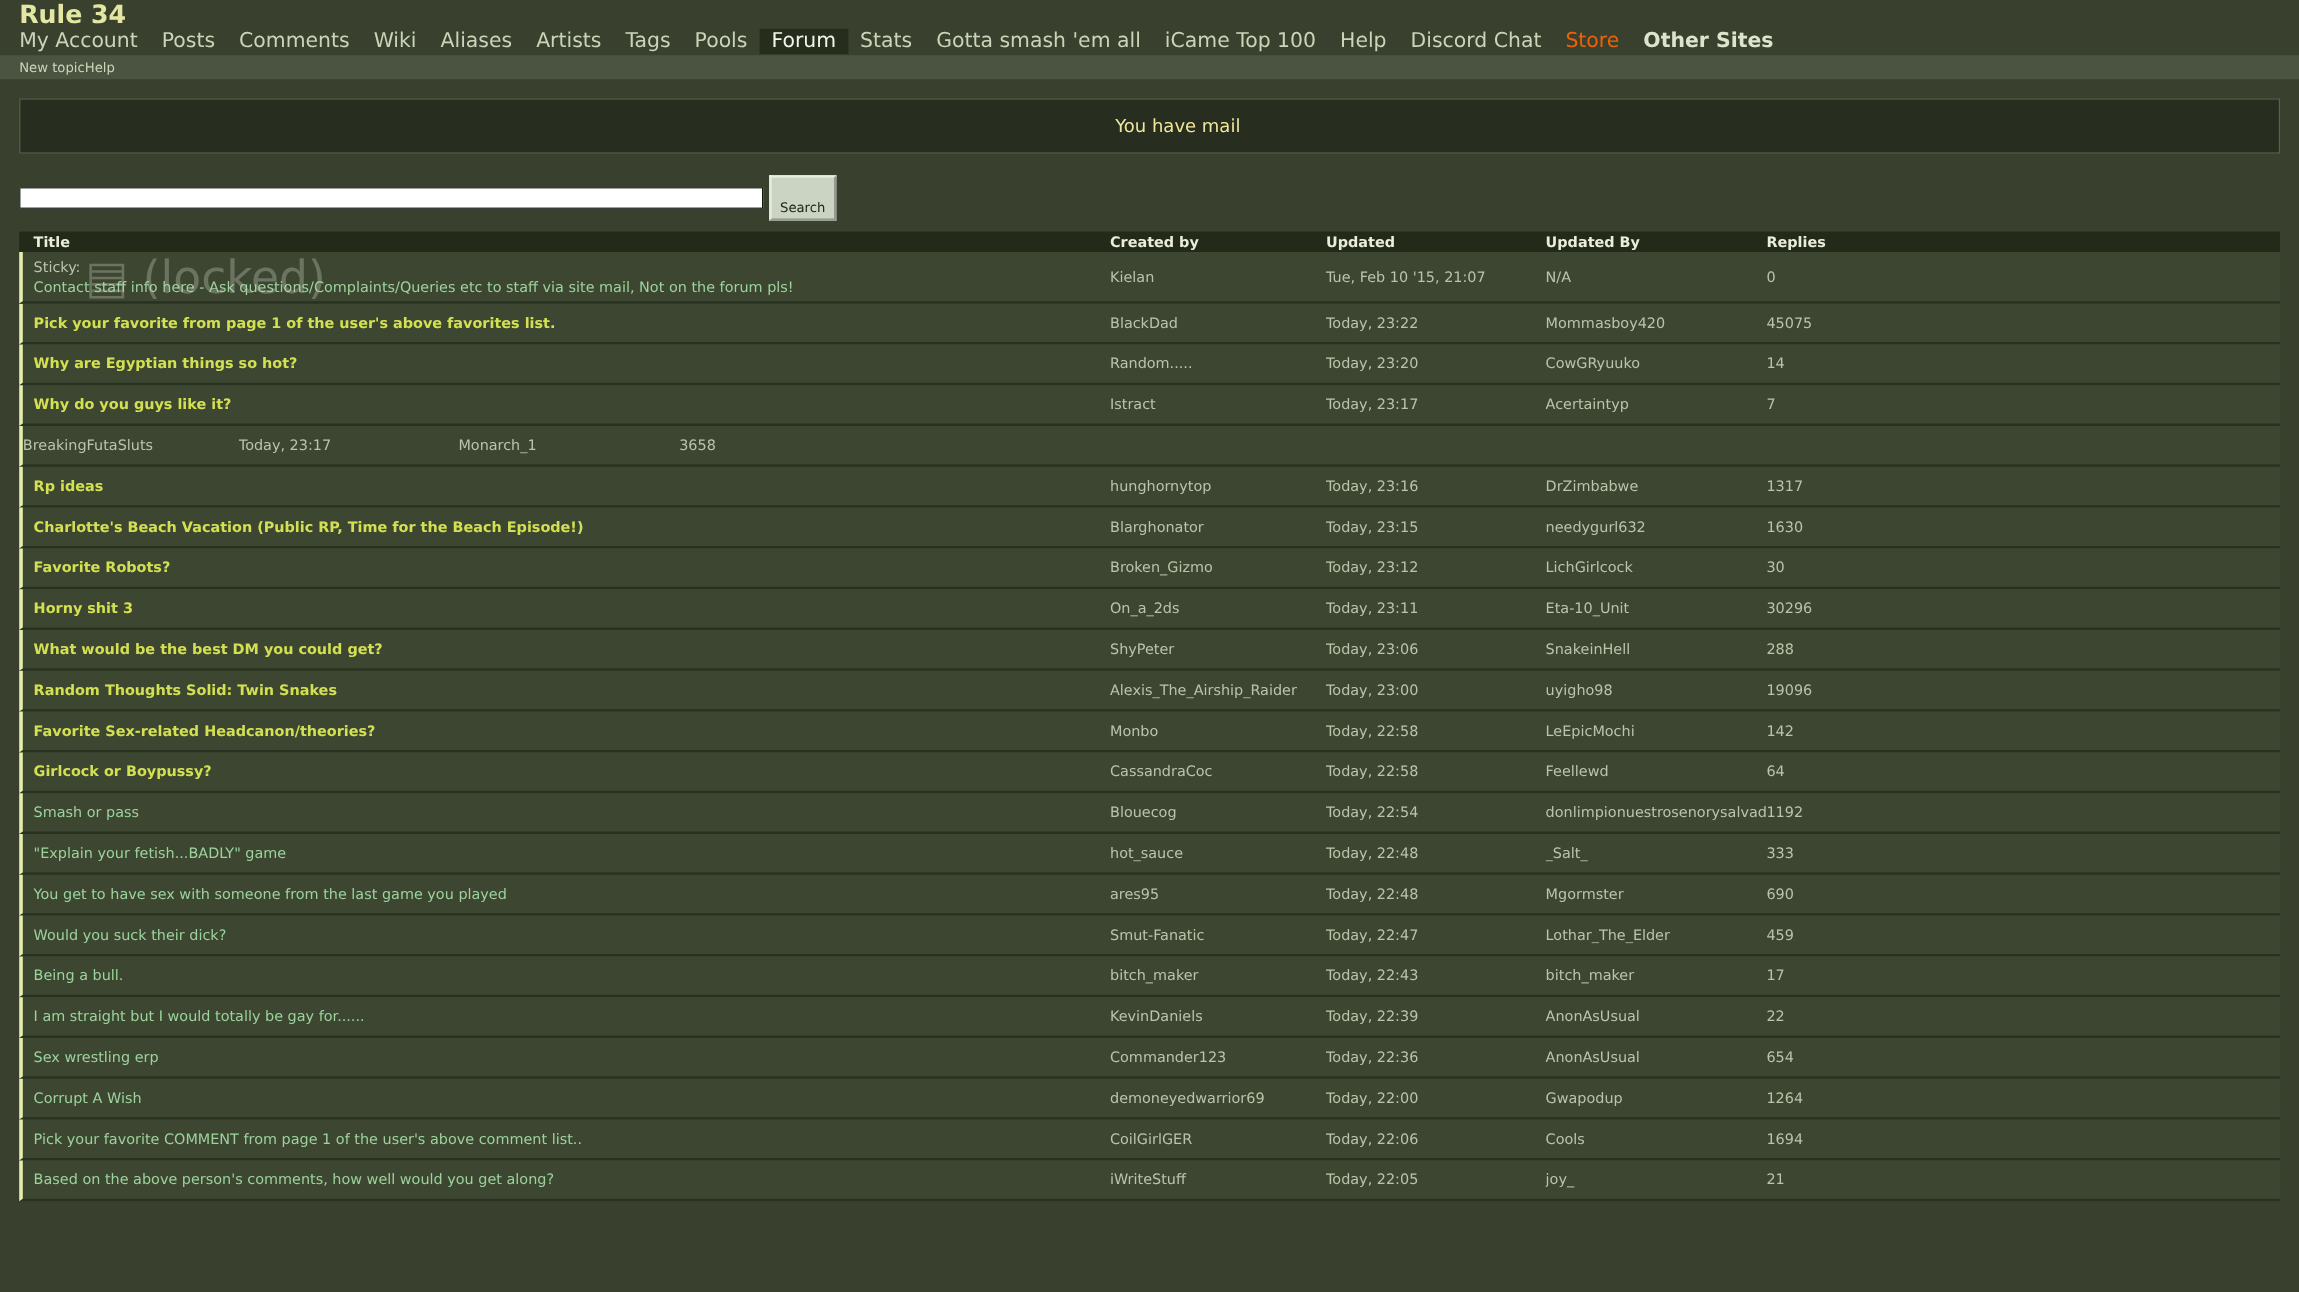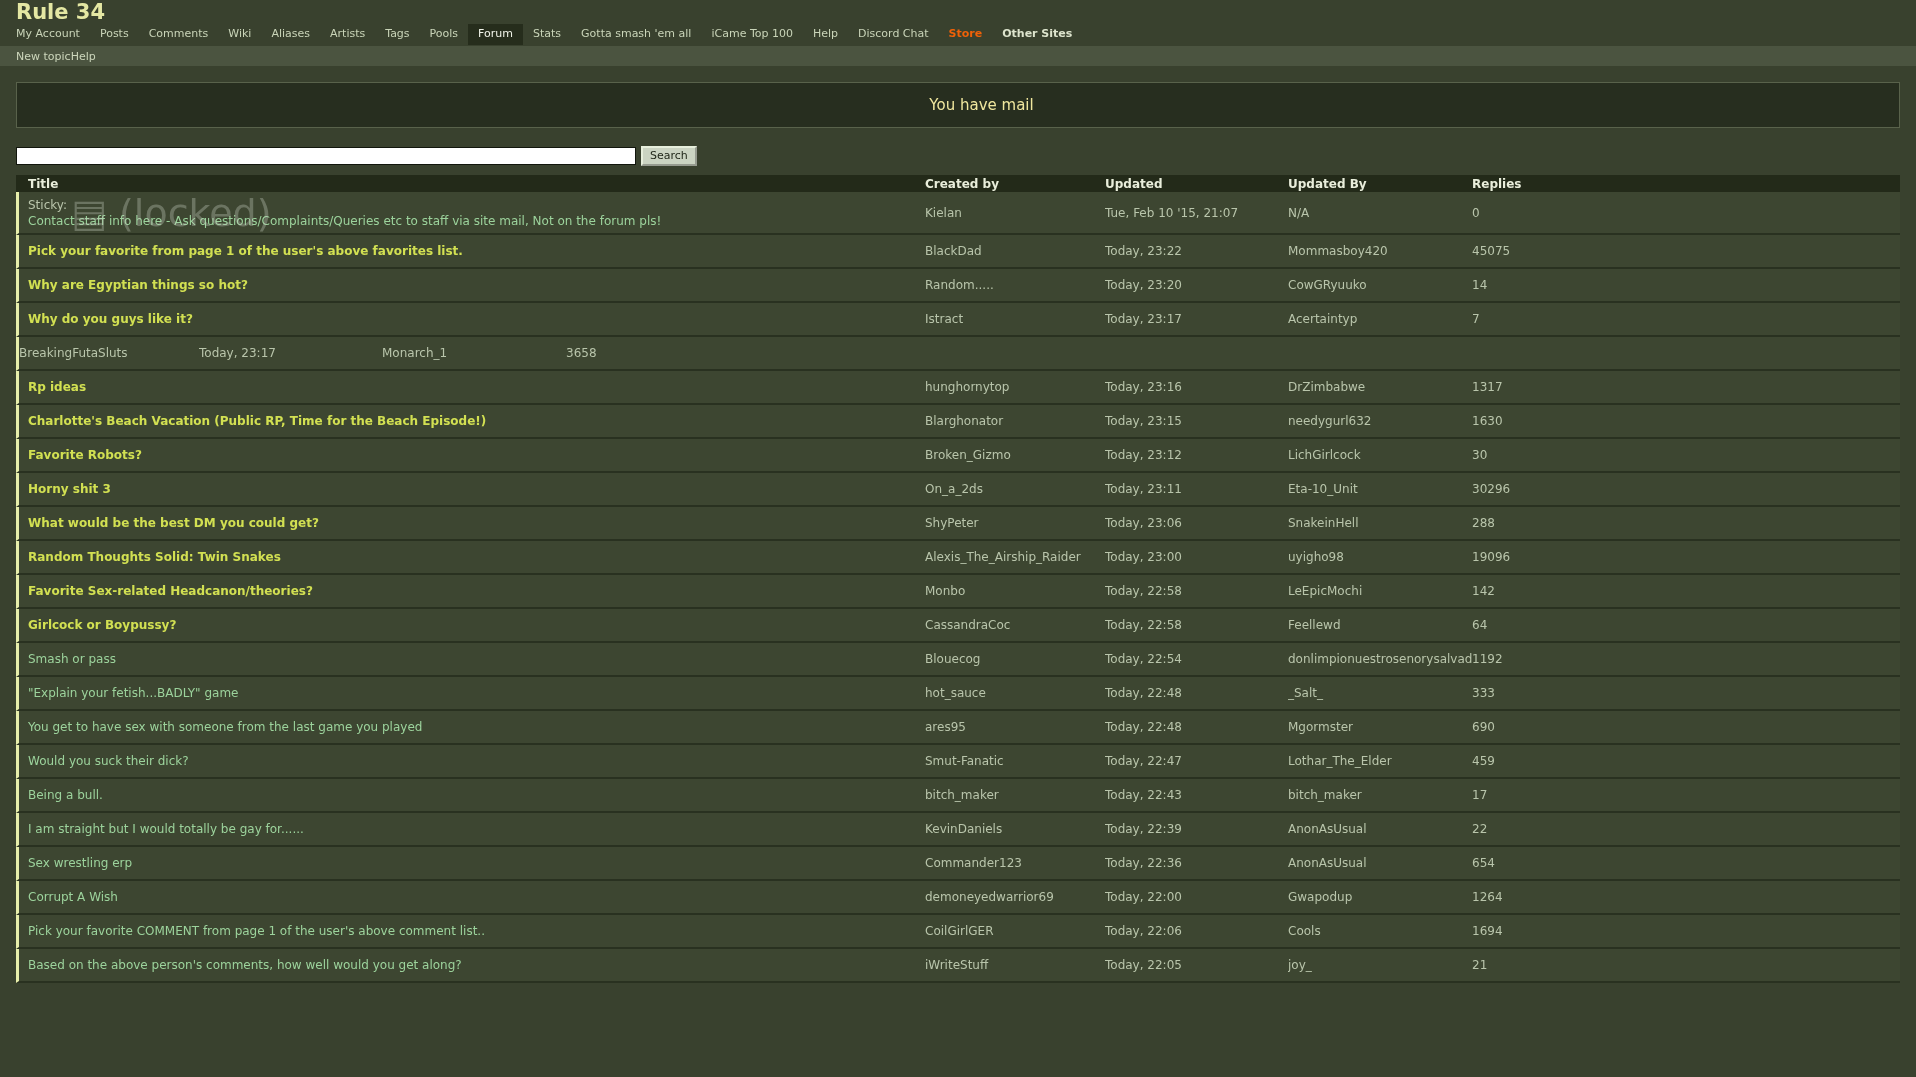--- a/index.html
+++ b/index.html
@@ -11,26 +11,26 @@
   }
   a { text-decoration:none; }
 
   .site-title {
     margin:0; padding:9px 16px 4px;
     font-size:21px; font-weight:bold; color:#e4e7a3;
   }
 
   .main-nav { display:flex; align-items:stretch; padding:0 6px; height:21px; }
   .nav-item {
-    color:#c9d4b8; font-size:11px; padding:2px 10px 4px; white-space:nowrap;
+    color:#c9d4b8; font-size:17px; padding:2px 10px 4px; white-space:nowrap;
     display:flex; align-items:center;
   }
   .nav-item.active { background:#262d1c; color:#f2f5ea; }
   .nav-item.bold { font-weight:bold; color:#dde4cd; }
-  .nav-item.accent { font-weight:bold;text-align:right; }
+  .nav-item.accent { font-weight:normal;text-align:right; }
 
   .subnav {
     background:#4b5440; padding:0 16px; height:20px;
     display:flex; align-items:center; margin-top:1px;
   }
   .subnav-item { color:#ccd6bb; font-size:11px; }
 
   .notice {
     margin:16px; height:46px;
     background:#272e1f; border:1px solid #59624b;
@@ -39,21 +39,21 @@
   }
 
   .search-row { margin:18px 16px 9px; display:flex; align-items:center; }
   .search-input {
     width:620px; height:18px; border:1px solid #12160d;
     background:#ffffff; font-size:11px; padding:0 3px;
     font-family:inherit;
   }
   .search-button {
     margin-left:5px; font-size:11px; font-family:inherit;
-    padding:1px 7px 2px; background:#cbd4c2; border:2px outset #e7efdc;
+    padding:19px 7px 2px; background:#cbd4c2; border:2px outset #e7efdc;
     color:#1c2315;
   }
 
   .forum-table { margin:0 16px; }
   .thead {
     display:flex; background:#232a19; color:#e9eedb;
     font-weight:bold; font-size:12px; height:17px; align-items:center;
   }
   .cell { overflow:hidden; white-space:nowrap; }
   .c-title { flex:1 1 auto; padding-left:9px; }

